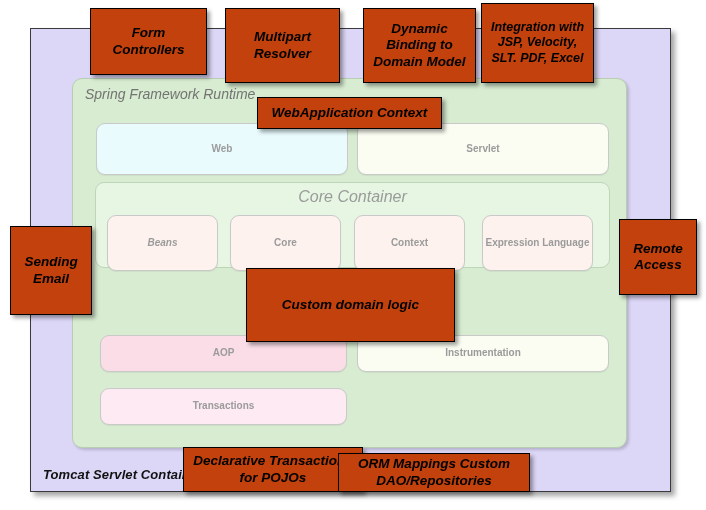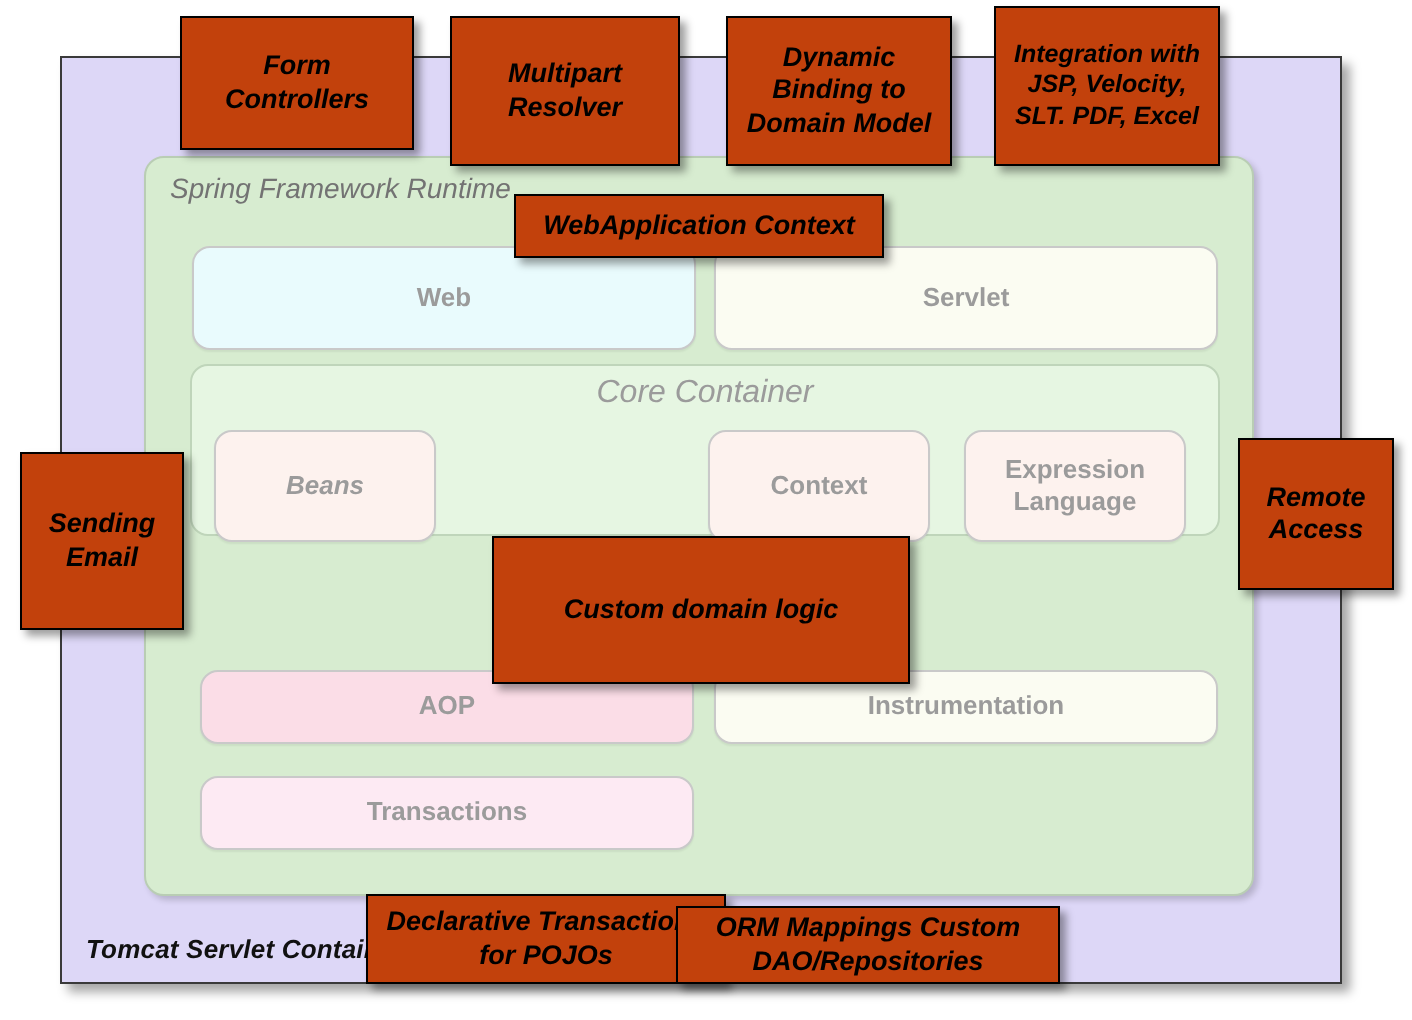--- a/index.html
+++ b/index.html
@@ -26,21 +26,21 @@
   }
   .spring-label{
     position:absolute;left:12px;top:7px;
     font-size:14px;font-style:italic;color:#737373;white-space:nowrap;
   }
 
   
   .mod{
     position:absolute;border:1px solid #c9c9c9;border-radius:9px;
     display:flex;align-items:center;justify-content:center;text-align:center;
-    font-size:13px;font-weight:bold;color:#9b9b9b;line-height:1.25;
+    font-size:10px;font-weight:bold;color:#9b9b9b;line-height:1.25;
     box-shadow:0 1px 1px rgba(0,0,0,.06);
   }
   .c-web   {background:#e9fbfd;}
   .c-servlet,.c-instr{background:#fbfcf2;}
   .c-pinkish{background:#fdf2ee;}
   .c-aop   {background:#fbdde7;}
   .c-trans {background:#fdeaf3;}
   .c-orm   {background:#e4eaf8;}
 
   
@@ -76,35 +76,36 @@
     <div class="spring-label">Spring Framework Runtime</div>
   </div>
 
   <div class="mod c-web" style="left:96px;top:123px;width:250px;height:50px;">Web</div>
   <div class="mod c-servlet" style="left:357px;top:123px;width:250px;height:50px;">Servlet</div>
 
   <div class="core">
     <div class="core-label">Core Container</div>
   </div>
   <div class="mod c-pinkish" style="left:107px;top:215px;width:109px;height:54px;font-style:italic;">Beans</div>
+  <div class="mod c-pinkish" style="left:230px;top:215px;width:109px;height:54px;">Core</div>
   <div class="mod c-pinkish" style="left:354px;top:215px;width:109px;height:54px;">Context</div>
   <div class="mod c-pinkish" style="left:482px;top:215px;width:109px;height:54px;">Expression Language</div>
 
   <div class="mod c-aop" style="left:100px;top:335px;width:245px;height:35px;">AOP</div>
   <div class="mod c-instr" style="left:357px;top:335px;width:250px;height:35px;">Instrumentation</div>
 
   <div class="mod c-trans" style="left:100px;top:388px;width:245px;height:35px;">Transactions</div>
 
   <div class="note" style="left:90px;top:8px;width:117px;height:67px;">Form Controllers</div>
 
   <div class="note" style="left:225px;top:8px;width:115px;height:75px;">Multipart Resolver</div>
 
   <div class="note" style="left:363px;top:8px;width:113px;height:75px;">Dynamic Binding to Domain Model</div>
 
-  <div class="note small" style="left:497px;top:3px;width:113px;height:80px;">Integration with JSP, Velocity, SLT. PDF, Excel</div>
+  <div class="note small" style="left:481px;top:3px;width:113px;height:80px;">Integration with JSP, Velocity, SLT. PDF, Excel</div>
 
   <div class="note" style="left:257px;top:97px;width:185px;height:32px;">WebApplication Context</div>
 
   <div class="note" style="left:10px;top:226px;width:82px;height:89px;">Sending Email</div>
 
   <div class="note" style="left:619px;top:219px;width:78px;height:76px;">Remote Access</div>
 
   <div class="note" style="left:246px;top:268px;width:209px;height:74px;">Custom domain logic</div>
 
   <div class="note" style="left:183px;top:447px;width:180px;height:45px;">Declarative Transactions for POJOs</div>

